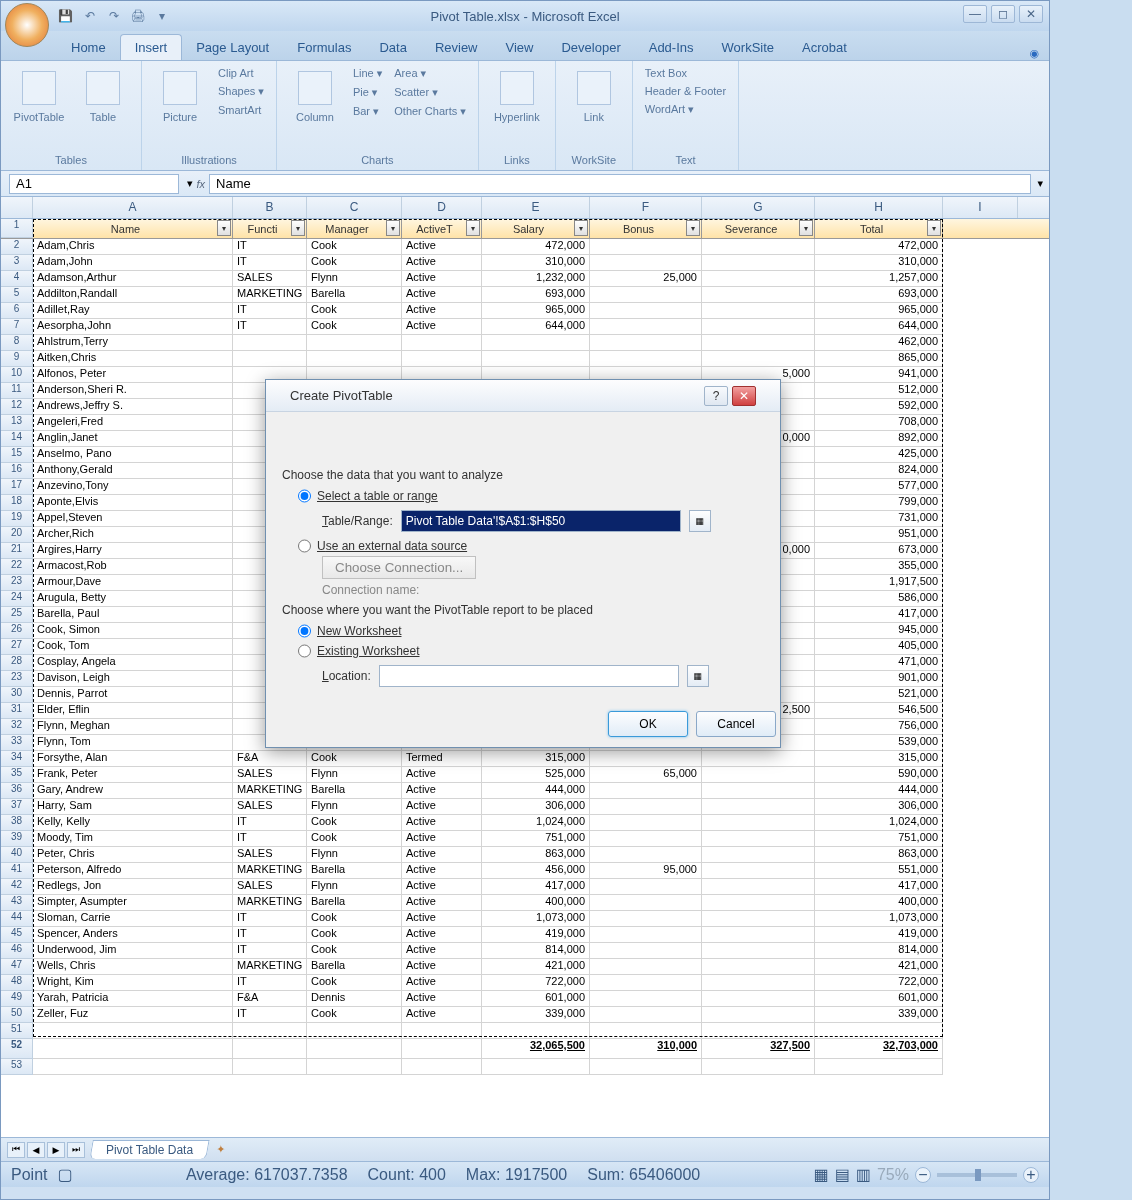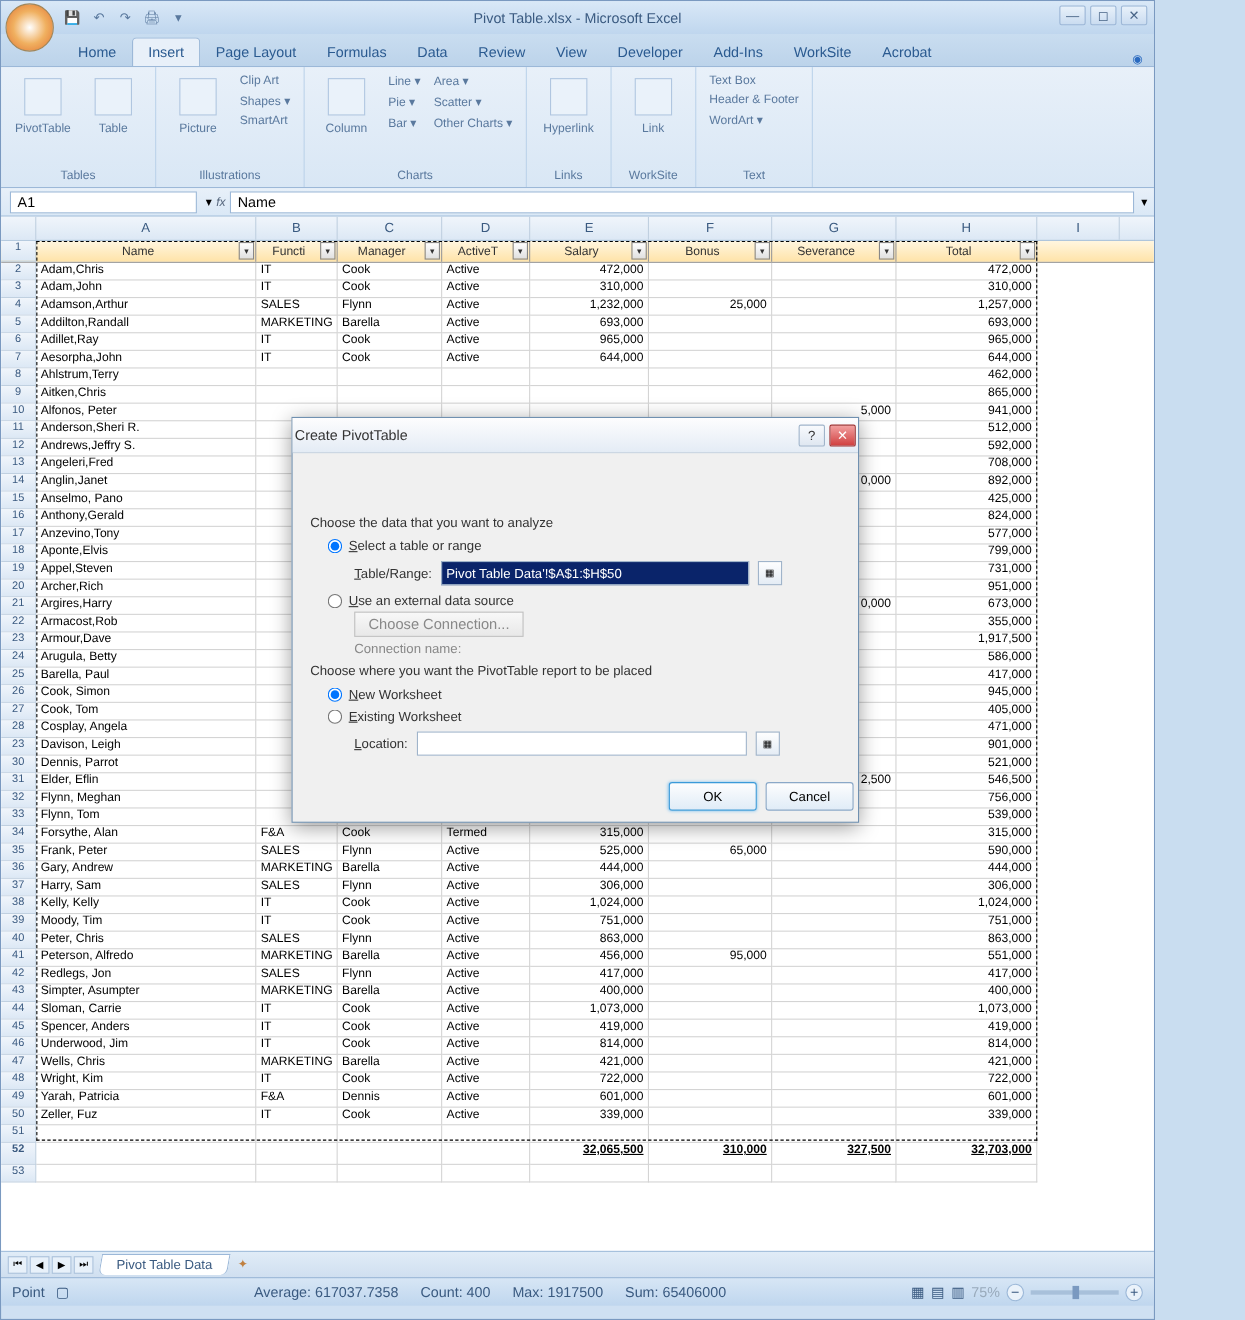--- a/index.html
+++ b/index.html
@@ -41,32 +41,32 @@
 .rn { width: 32px; background: linear-gradient(#f0f5fb,#dce8f5); border-right: 1px solid #c0d0e0; border-bottom: 1px solid #c0d0e0; font-size: 10px; color: #3a5a80; text-align: center; }
 .num { text-align: right; }
 .marq { border: 1px dashed #000; position: absolute; left: 32px; top: 22px; width: 910px; height: 818px; pointer-events: none; }
 .total-row { height: 20px; display: flex; font-weight: bold; }
 .total-row .dcell { text-decoration: underline; }
 .sheet-tabs { height: 24px; background: linear-gradient(#e0ecf7,#d0dff0); display: flex; align-items: center; border-top: 1px solid #9cb8d8; }
 .nav-btns { display: flex; padding: 0 6px; gap: 2px; }
 .nav-btns span { width: 18px; height: 16px; border: 1px solid #a8c0da; background: #e8f1fa; font-size: 9px; display: flex; align-items: center; justify-content: center; }
 .sheet-tab-active { background: #fff; border: 1px solid #9cb8d8; border-bottom: none; padding: 2px 14px; font-size: 12px; color: #3a5a80; border-radius: 0 0 6px 6px; transform: skewX(-10deg); }
 .sheet-tab-active span { display: inline-block; transform: skewX(10deg); }
-.statusbar { height: 26px; background: linear-gradient(#d7e6f5,#bfd6ee); display: flex; align-items: center; padding: 0 10px; color: #3a5a80; font-size: 13px; justify-content: space-between; border-top: 1px solid #9cb8d8; }
+.statusbar { height: 26px; background: linear-gradient(#d7e6f5,#bfd6ee); display: flex; align-items: center; padding: 0 10px; color: #3a5a80; font-size: 16px; justify-content: space-between; border-top: 1px solid #9cb8d8; }
 .statusbar .stats { display: flex; gap: 20px; }
 .statusbar .zoom { display: flex; align-items: center; gap: 6px; }
 .statusbar .zbtn { width: 16px; height: 16px; border: 1px solid #9cb8d8; border-radius: 50%; background: #eaf2fa; display: flex; align-items: center; justify-content: center; }
 .dialog { position: absolute; left: 264px; top: 378px; width: 516px; background: #f0f0f0; border: 1px solid #7090b0; box-shadow: 0 4px 18px rgba(0,0,0,0.4); z-index: 100; }
-.dialog-title { height: 32px; background: linear-gradient(#fdfdfe,#e4ecf5); display: flex; align-items: center; padding: 0 2px; font-size: 13px; color: #333; justify-content: space-between; border-bottom: 1px solid #c8d4e2; }
+.dialog-title { height: 32px; background: linear-gradient(#fdfdfe,#e4ecf5); display: flex; align-items: center; padding: 0 24px; font-size: 13px; color: #333; justify-content: space-between; border-bottom: 1px solid #c8d4e2; }
 .dialog-title .ctl { display: flex; gap: 4px; }
 .dialog-title .ctl span { width: 24px; height: 20px; border: 1px solid #a0b4ca; background: linear-gradient(#f8fafd,#dfe7f1); border-radius: 2px; display: flex; align-items: center; justify-content: center; font-size: 12px; }
 .dialog-title .ctl .dclose { background: linear-gradient(#f2a0a0,#d04040); color: #fff; border-color: #a03030; }
 .dialog-body { padding: 14px 16px 10px; font-size: 12px; color: #333; }
 .dialog-body .sect { margin-bottom: 4px; }
-.dialog-body label { display: flex; align-items: center; gap: 6px; padding: 3px 0 3px 16px; }
+.dialog-body label { display: flex; gap: 6px; padding: 3px 0 3px 16px; text-decoration: underline; }
 .dialog-body .lbl-main { padding-left: 0; margin-top: 42px; }
 .dialog-body .ind { padding-left: 40px; display: flex; align-items: center; gap: 8px; margin: 4px 0; }
 .dialog-body input[type=text] { border: 1px solid #a0b4ca; height: 22px; padding: 0 4px; font-size: 12px; }
 .range-in { background: #0a246a; color: #fff; width: 280px; }
 .loc-in { width: 300px; }
 .sel-btn { width: 22px; height: 22px; border: 1px solid #a0b4ca; background: linear-gradient(#fefefe,#e4ecf5); font-size: 9px; }
 .conn-btn { border: 1px solid #c0c0c0; background: linear-gradient(#f8f8f8,#e8e8e8); padding: 3px 12px; color: #888; margin-left: 40px; }
 .dlg-btns { display: flex; justify-content: flex-end; gap: 8px; padding: 10px 4px; }
 .dlg-btns button { width: 80px; height: 26px; border: 1px solid #8aa8c8; background: linear-gradient(#fdfdfe,#e0ecf7); border-radius: 3px; font-size: 12px; }
 .dlg-btns .ok { border: 1px solid #3a9ad9; box-shadow: 0 0 3px #7ac0f0; }

